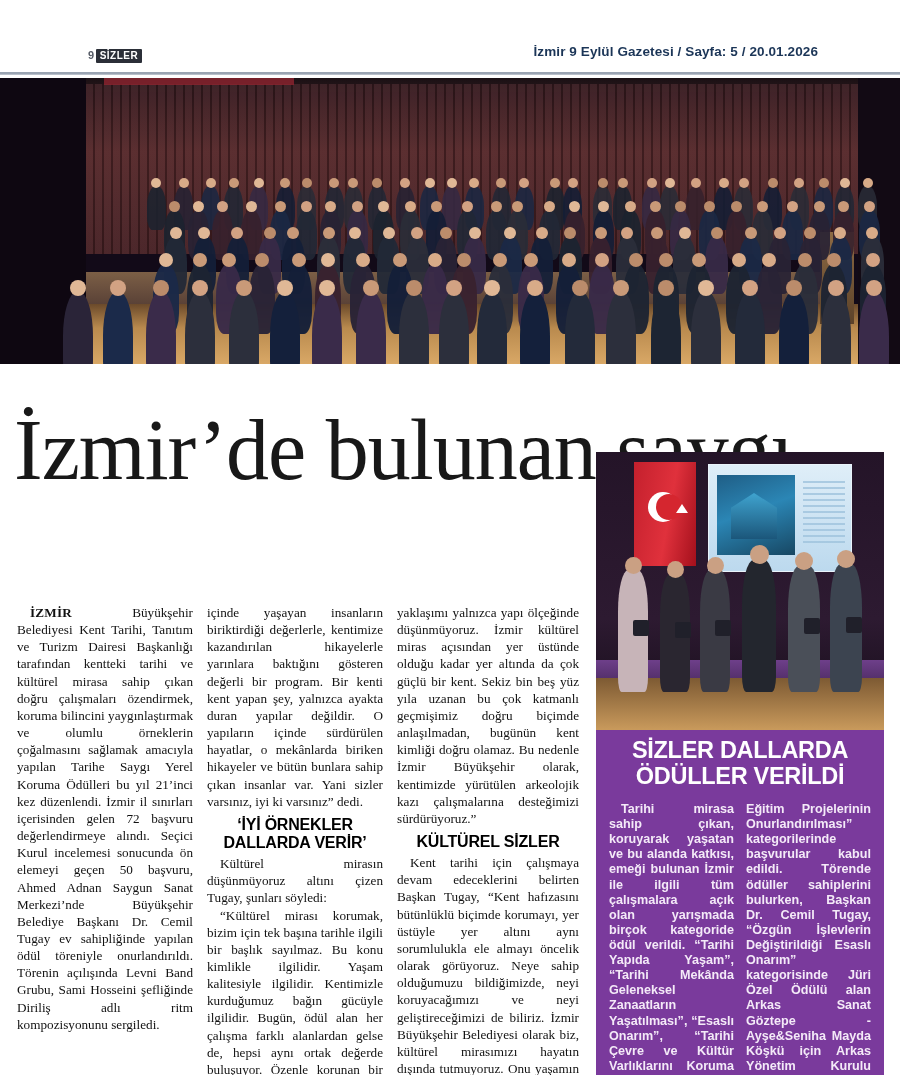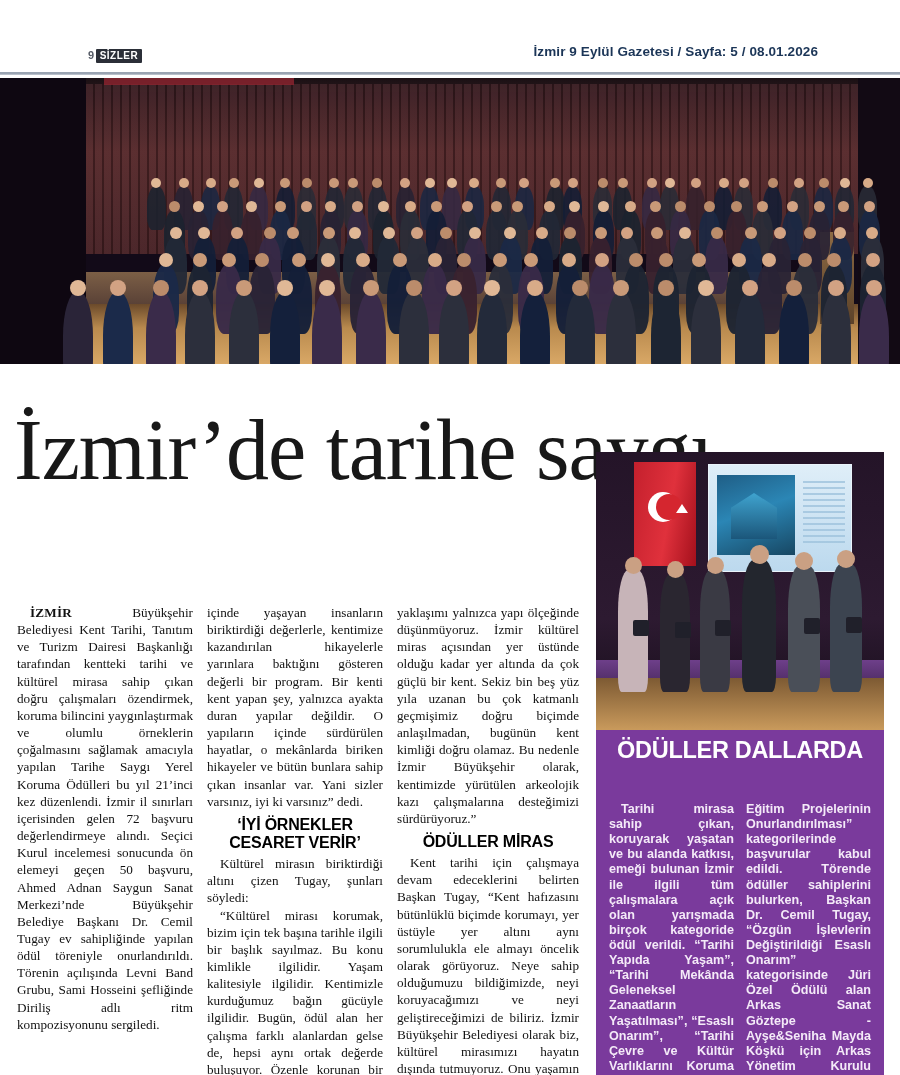--- a/index.html
+++ b/index.html
@@ -198,21 +198,21 @@
 </head>
 <body>
 
 <div class="page">
 
   <div class="masthead">
     <div class="logo">
       <span class="nine">9</span>
       <span class="eylul">SİZLER</span>
     </div>
-    <div class="masthead-right">İzmir 9 Eylül Gazetesi / Sayfa: 5 / 08.01.2026</div>
+    <div class="masthead-right">İzmir 9 Eylül Gazetesi / Sayfa: 5 / 20.01.2026</div>
     <div class="rule"></div>
     <div class="rule thin"></div>
   </div>
 
   <div class="hero-photo">
     <div class="ceil"></div>
     <div class="stage-wall"></div>
     <div class="redlight"></div>
     <div class="riser"></div>
     <div class="stage-floor"></div>
@@ -463,39 +463,39 @@
         <div class="person" style="left: 779.187px; top: 214px; width: 30px; height: 96px; background: rgb(20, 32, 59);"></div>
         <div class="head" style="left: 786.187px; top: 201.52px; width: 16px; height: 16px; background: rgb(187, 140, 107);"></div>
         <div class="person" style="left: 820.627px; top: 214px; width: 30px; height: 96px; background: rgb(44, 47, 60);"></div>
         <div class="head" style="left: 827.627px; top: 201.52px; width: 16px; height: 16px; background: rgb(210, 162, 131);"></div>
         <div class="person" style="left: 859.477px; top: 214px; width: 30px; height: 96px; background: rgb(58, 43, 74);"></div>
         <div class="head" style="left: 866.477px; top: 201.52px; width: 16px; height: 16px; background: rgb(210, 162, 131);"></div>
       </div>
   </div>
 
   <h1 class="headline">
-    <span class="l1">İzmir’de tarihe saygı</span>
+    <span class="l1">İzmir’de bulunan saygı</span>
   </h1>
 
 
   <div class="col col1">
     <p><span class="lead">İZMİR</span><span> Büyükşehir Belediyesi Kent Tarihi, Tanıtım ve Turizm Dairesi Başkanlığı tarafından kentteki tarihi ve kültürel mirasa sahip çıkan doğru çalışmaları özendirmek, koruma bilincini yaygınlaştırmak ve olumlu örneklerin çoğalmasını sağlamak amacıyla yapılan Tarihe Saygı Yerel Koruma Ödülleri bu yıl 21’inci kez düzenlendi. İzmir il sınırları içerisinden gelen 72 başvuru değerlendirmeye alındı. Seçici Kurul incelemesi sonucunda ön elemeyi geçen 50 başvuru, Ahmed Adnan Saygun Sanat Merkezi’nde Büyükşehir Belediye Başkanı Dr. Cemil Tugay ev sahipliğinde yapılan ödül töreniyle onurlandırıldı. Törenin açılışında Levni Band Grubu, Sami Hosseini şefliğinde Diriliş adlı ritm kompozisyonunu sergiledi.</span></p>
 
   </div>
 
   <div class="col col2">
     <p class="noindent">içinde yaşayan insanların biriktirdiği değerlerle, kentimize kazandırılan hikayelerle yarınlara baktığını gösteren değerli bir program. Bir kenti kent yapan şey, yalnızca ayakta duran yapılar değildir. O yapıların içinde sürdürülen hayatlar, o mekânlarda biriken hikayeler ve bütün bunlara sahip çıkan insanlar var. Yani sizler varsınız, iyi ki varsınız” dedi.</p>
-    <span class="subhead">‘İYİ ÖRNEKLER CESARET VERİR’</span>
-    <p>Kültürel mirasın biriktirdiği altını çizen Tugay, şunları söyledi:</p>
+    <span class="subhead">‘İYİ ÖRNEKLER DALLARDA VERİR’</span>
+    <p>Kültürel mirasın düşünmüyoruz altını çizen Tugay, şunları söyledi:</p>
     <p>“Kültürel mirası korumak, bizim için tek başına tarihle ilgili bir başlık sayılmaz. Bu konu kimlikle ilgilidir. Yaşam kalitesiyle ilgilidir. Kentimizle kurduğumuz bağın gücüyle ilgilidir. Bugün, ödül alan her çalışma farklı alanlardan gelse de, hepsi aynı ortak değerde buluşuyor. Özenle korunan bir yapı, başka bir sokakta yeni bir sahiplenmenin önünü açar. Bir belgesel ya da bir fotoğraf, kent belleğinde kalıcı bir iz bırakır. Ya da bir ustanın hikayesi, bir gencimiz için ilham verici olabilir. Bu</p>
   </div>
 
   <div class="col col3">
     <p class="noindent">yaklaşımı yalnızca yapı ölçeğinde düşünmüyoruz. İzmir kültürel miras açısından yer üstünde olduğu kadar yer altında da çok güçlü bir kent. Sekiz bin beş yüz yıla uzanan bu çok katmanlı geçmişimiz doğru biçimde anlaşılmadan, bugünün kent kimliği doğru olamaz. Bu nedenle İzmir Büyükşehir olarak, kentimizde yürütülen arkeolojik kazı çalışmalarına desteğimizi sürdürüyoruz.”</p>
-    <span class="subhead">ÖDÜLLER MİRAS</span>
+    <span class="subhead">KÜLTÜREL SİZLER</span>
     <p><span>Kent tarihi için çalışmaya devam edeceklerini belirten Başkan Tugay, “Kent hafızasını bütünlüklü biçimde korumayı, yer üstüyle yer altını aynı sorumlulukla ele almayı öncelik olarak görüyoruz. Neye sahip olduğumuzu bildiğimizde, neyi koruyacağımızı ve neyi geliştireceğimizi de biliriz. İzmir Büyükşehir Belediyesi olarak biz, kültürel mirasımızı hayatın dışında tutmuyoruz. Onu yaşamın içinde tutan, insanlarla buluşturan ve kentin sürdürülebilir gelişimine katkı sunan bir anlayışla çalışıyoruz” ifadelerini kullandı.</span></p>
   </div>
 
   <div class="rail-photo">
     <div class="rp-wall"></div>
     <div class="rp-flag">
       <div class="moon"></div>
       <div class="moon2"></div>
       <div class="star"></div>
     </div>
@@ -521,21 +521,22 @@
         <div class="rp-head" style="left: 199px; bottom: 160px; width: 18px; height: 18px; position: absolute;"></div>
         <div class="rp-award" style="position: absolute; left: 208px; bottom: 95.96px;"></div>
         <div class="rp-person" style="left: 234px; width: 32px; height: 128px; background: rgb(60, 68, 80);"></div>
         <div class="rp-head" style="left: 241px; bottom: 162px; width: 18px; height: 18px; position: absolute;"></div>
         <div class="rp-award" style="position: absolute; left: 250px; bottom: 96.88px;"></div>
       </div>
   </div>
 
   <div class="rail-box">
     <div class="rail-title">
-      <span>ÖDÜLLER DALLARDA</span><br>
+      <span>SİZLER DALLARDA</span><br>
+      <span>ÖDÜLLER VERİLDİ</span>
     </div>
     <div class="rail-cols">
       <div class="rail-col">
         <p>Tarihi mirasa sahip çıkan, koruyarak yaşatan ve bu alanda katkısı, emeği bulunan İzmir ile ilgili tüm çalışmalara açık olan yarışmada birçok kategoride ödül verildi. “Tarihi Yapıda Yaşam”, “Tarihi Mekânda Geleneksel Zanaatların Yaşatılması”, “Esaslı Onarım”, “Tarihi Çevre ve Kültür Varlıklarını Koruma Dalında Katkı” ve “Tarihine Sahip Çıkan</p>
       </div>
       <div class="rail-col">
         <p class="noindent">Eğitim Projelerinin Onurlandırılması” kategorilerinde başvurular kabul edildi. Törende ödüller sahiplerini bulurken, Başkan Dr. Cemil Tugay, “Özgün İşlevlerin Değiştirildiği Esaslı Onarım” kategorisinde Jüri Özel Ödülü alan Arkas Sanat Göztepe - Ayşe&amp;Seniha Mayda Köşkü için Arkas Yönetim Kurulu Başkanı Lucien Arkas’a ödülünü takdim etti.</p>
       </div>
     </div>
   </div>

